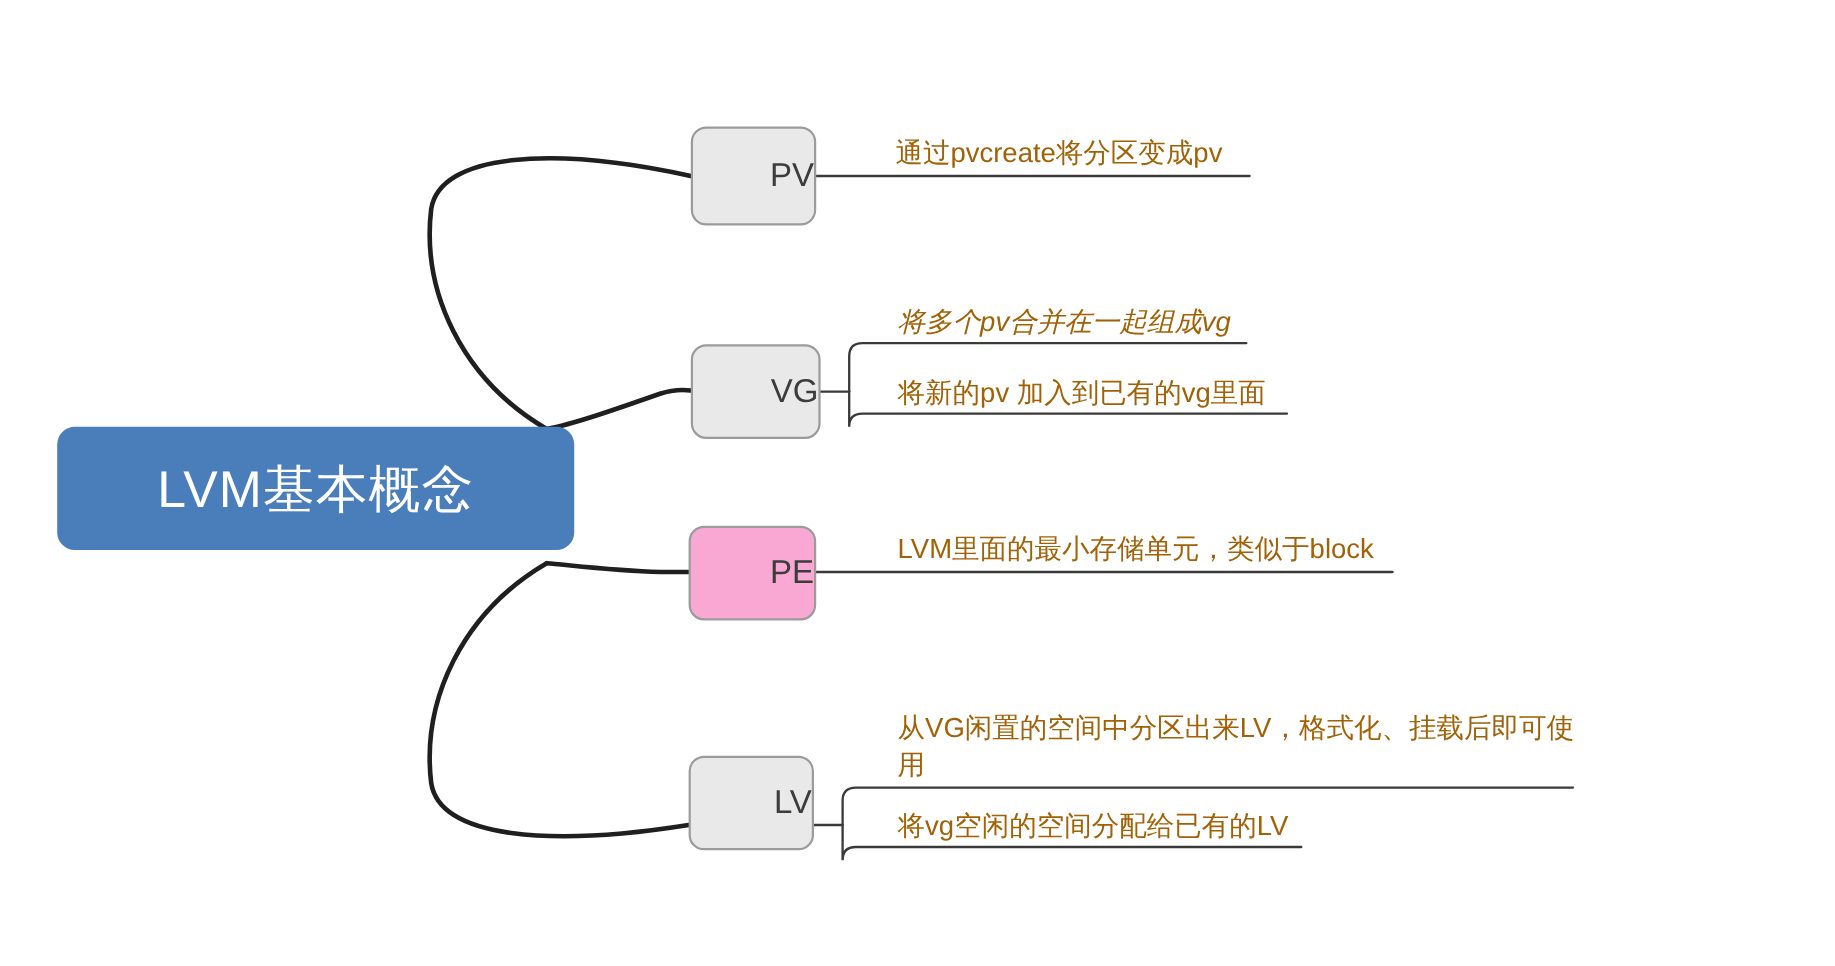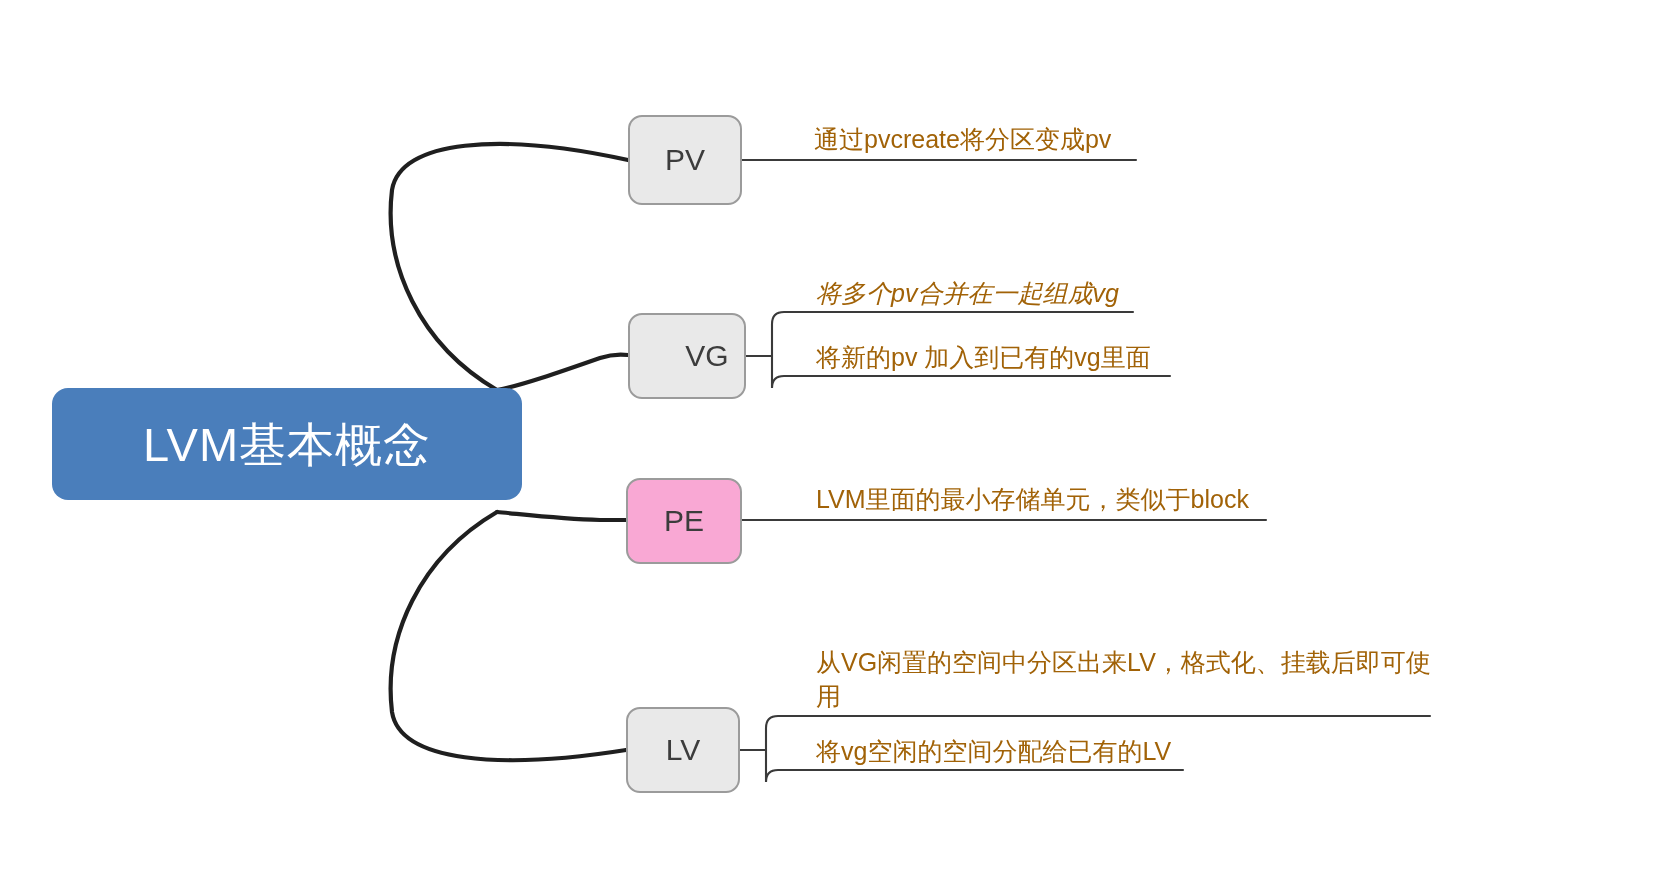--- a/index.html
+++ b/index.html
@@ -50,21 +50,21 @@
   }
 
   
   .branch-node {
     position: absolute;
     background: #e9e9e9;
     border: 2px solid #0f172a;
     border-radius: 14px;
     display: flex;
     align-items: center;
-    justify-content: center;
+    justify-content: flex-end;
     box-sizing: border-box;
     z-index: 3;
   }
   .branch-label {
     color: #3c3c3c;
     font-size: 30px;
     line-height: 1;
     font-weight: 400;
     white-space: nowrap;
   }
@@ -128,21 +128,21 @@
   </div>
 
   <div class="branch-node" style="left: 628px; top: 313px; width: 118px; height: 86px; background: rgb(233, 233, 233); border-color: rgb(155, 155, 155);">
     <span class="branch-label" style="color: rgb(60, 60, 60); margin-left: 40px;">VG</span>
   </div>
 
   <div class="branch-node" style="left: 626px; top: 478px; width: 116px; height: 86px; background: #f9a8d4; border-color: rgb(155, 155, 155);">
     <span class="branch-label" style="color: rgb(60, 60, 60);">PE</span>
   </div>
 
-  <div class="branch-node" style="left: 626px; top: 707px; width: 114px; height: 86px; background: rgb(233, 233, 233); border-color: rgb(155, 155, 155);">
+  <div class="branch-node" style="left: 626px; top: 687px; width: 114px; height: 86px; background: rgb(233, 233, 233); border-color: rgb(155, 155, 155);">
     <span class="branch-label" style="color: rgb(60, 60, 60);">LV</span>
   </div>
 
   <div class="leaf" style="left:810px; top:122px;">
     <span class="leaf-text">通过pvcreate将分区变成pv</span>
   </div>
 
   <div class="leaf" style="left:812px; top:276px;font-style:italic;">
     <span class="leaf-text">将多个pv合并在一起组成vg</span>
   </div>

